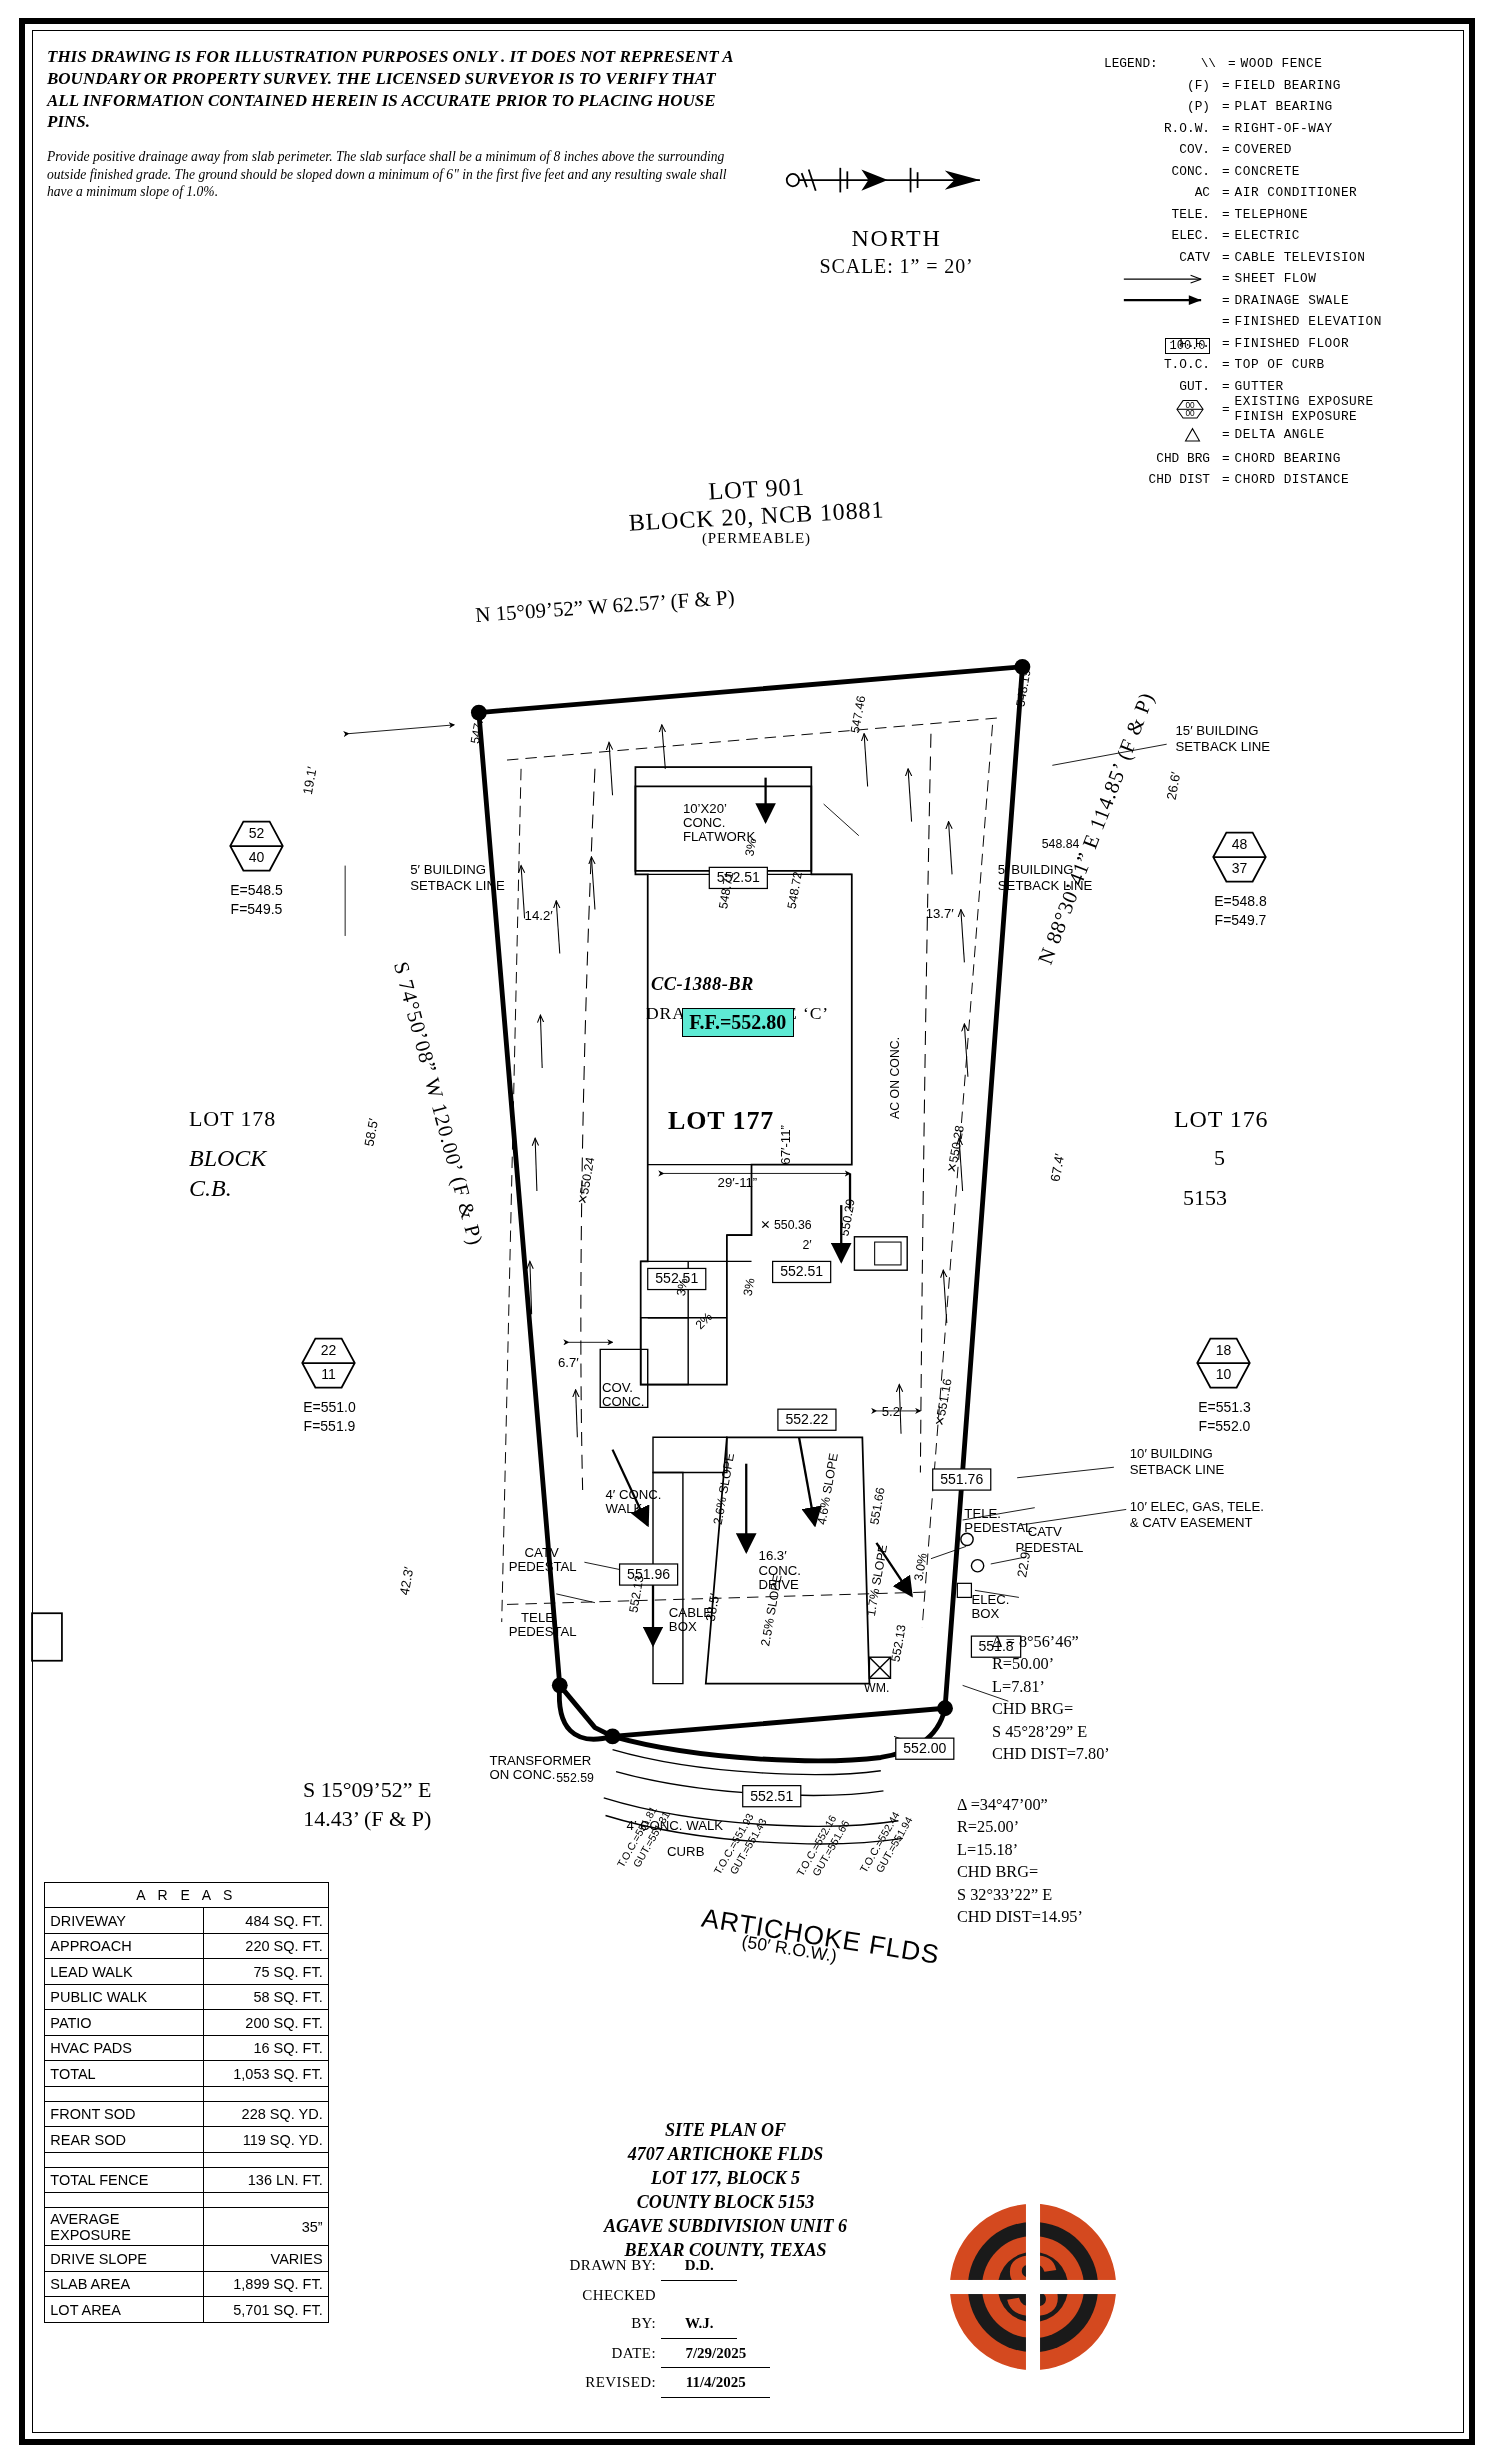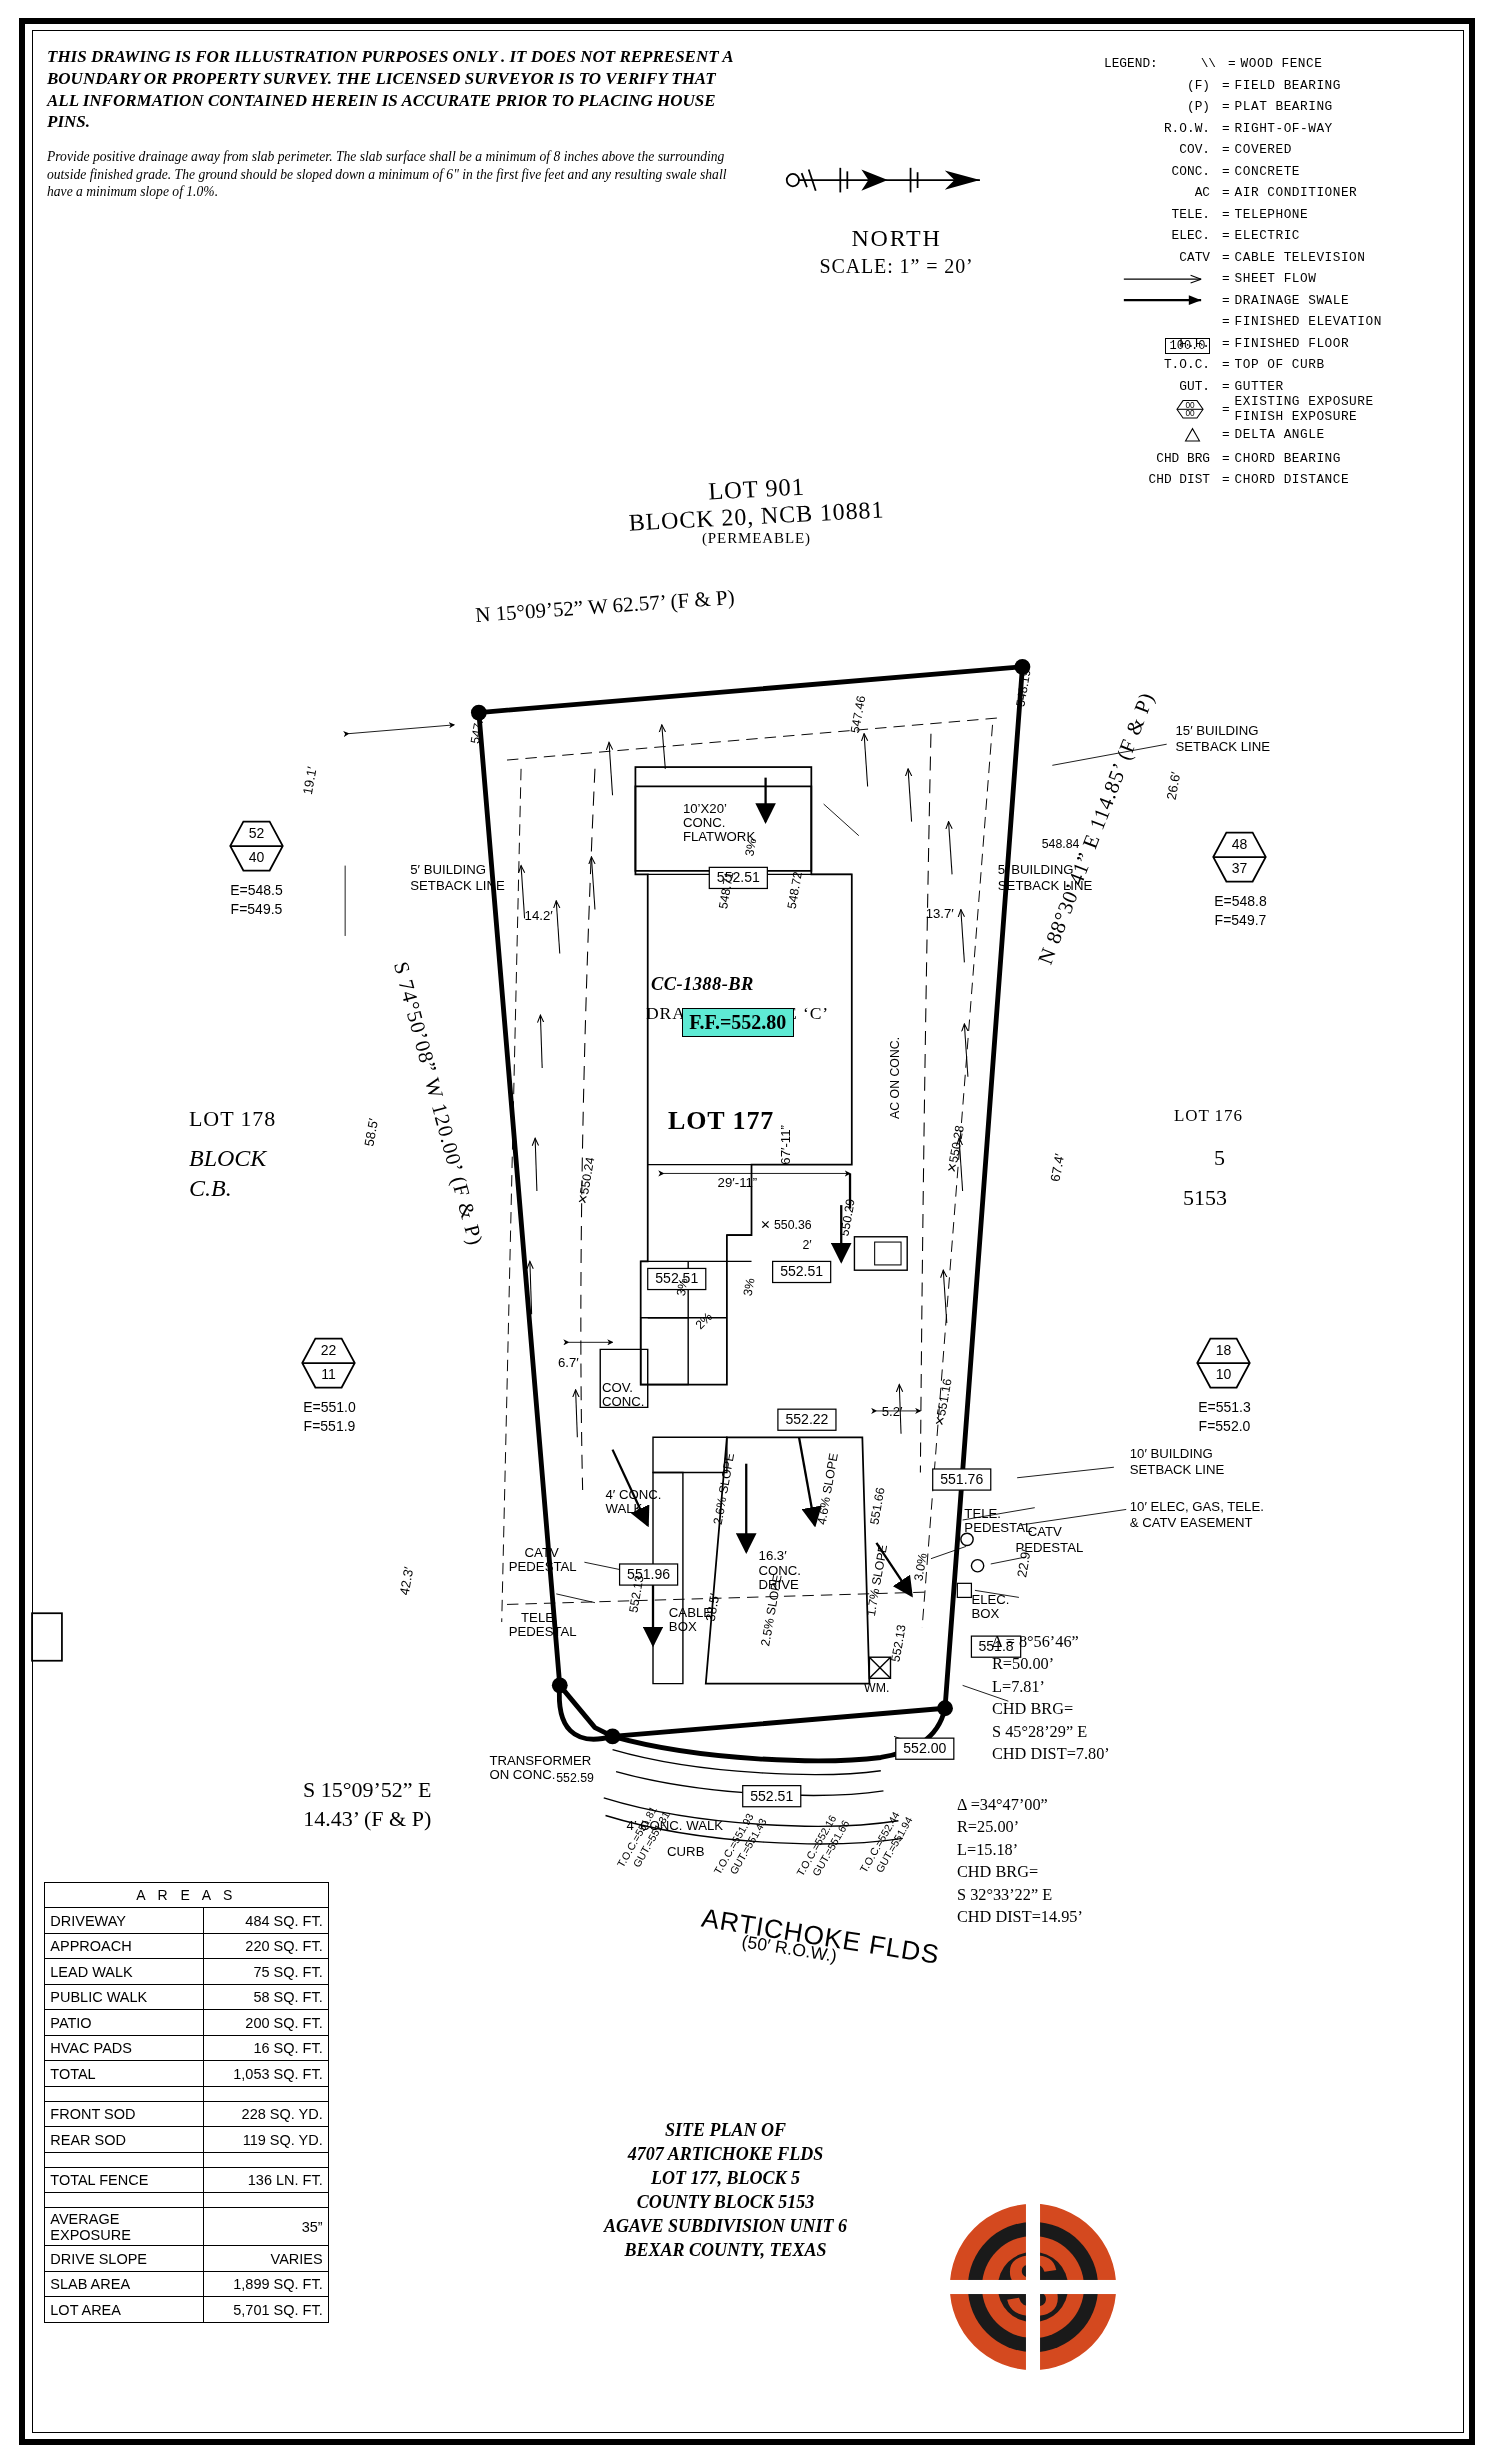--- a/index.html
+++ b/index.html
@@ -26,21 +26,21 @@
   .scale-label{font-size:20px;letter-spacing:0.9px;margin-top:3.5px;}
 
   
   .lot-901{position:absolute;left:528px;top:475px;width:457px;text-align:center;font-size:24.6px;letter-spacing:0.9px;}
   .lot-901 .l2{font-size:24px;}
   .lot-901 .l3{font-size:15px;}
 
   .bearing-top{position:absolute;left:475px;top:594px;font-size:21px;transform:rotate(-4deg);}
   .lot178{position:absolute;left:189px;top:1106px;font-size:22px;letter-spacing:0.9px;}
   .blockcb{position:absolute;left:189px;top:1143px;font-size:24px;font-style:italic;font-weight:normal;line-height:1.25;}
-  .lot176{position:absolute;left:1174px;top:1106px;font-size:17px;letter-spacing:0.9px;}
+  .lot176{position:absolute;left:1174px;top:1106px;font-size:24px;letter-spacing:0.9px;}
   .lot176b{position:absolute;left:1214px;top:1145px;font-size:22px;}
   .lot176c{position:absolute;left:1183px;top:1185px;font-size:22px;}
 
   .lot177{position:absolute;left:668px;top:1106px;font-size:26px;font-weight:bold;letter-spacing:0.9px;}
   .plantitle{position:absolute;left:651px;top:974px;font-size:18.5px;font-style:italic;font-weight:bold;letter-spacing:0.4px;}
   .drntype{position:absolute;left:646px;top:1003px;font-size:17.6px;letter-spacing:0.9px;}
   .ffbox{position:absolute;left:682px;top:1008px;border:1.8px solid #000;padding:1.8px 6.2px;font-size:20px;font-weight:bold;background:#5eead4;}
 
   .leftbear{position:absolute;left:412px;top:959px;font-size:21px;transform:rotate(75deg);transform-origin:left top;letter-spacing:0.9px;}
   .rightbear{position:absolute;left:1033px;top:959px;font-size:21px;transform:rotate(-69deg);transform-origin:left top;letter-spacing:0.9px;}
@@ -674,20 +674,26 @@
 
   <div class="titleblock">
     <div>SITE PLAN OF</div>
     <div>4707 ARTICHOKE FLDS</div>
     <div>LOT 177, BLOCK 5</div>
     <div>COUNTY BLOCK 5153</div>
     <div>AGAVE SUBDIVISION UNIT 6</div>
     <div>BEXAR COUNTY, TEXAS</div>
   </div>
 
+  <div class="drawn">
+    <div><span class="lbl">DRAWN BY:</span><span class="u">D.D.</span></div>
+    <div><span class="lbl">CHECKED BY:</span><span class="u">W.J.</span></div>
+    <div><span class="lbl">DATE:</span><span class="u" style="min-width:109px">7/29/2025</span></div>
+    <div><span class="lbl">REVISED:</span><span class="u" style="min-width:109px">11/4/2025</span></div>
+  </div>
 
   <svg class="logo" viewBox="0 0 200 200">
     <circle cx="100" cy="100" r="96" fill="#D4491F"></circle>
     <circle cx="100" cy="100" r="74" fill="#1a1a1a"></circle>
     <circle cx="100" cy="100" r="58" fill="#D4491F"></circle>
     <circle cx="100" cy="100" r="40" fill="#1a1a1a"></circle>
     <text x="100" y="132" text-anchor="middle" font-size="96" font-family="Liberation Serif, serif" font-weight="bold" fill="#D4491F">S</text>
     <rect x="-6" y="92" width="212" height="16" fill="#fff" transform="translate(-3,0)"></rect>
     <rect x="92" y="-6" width="16" height="212" fill="#fff"></rect>
     <circle cx="100" cy="100" r="96" fill="none" stroke="#fff" stroke-width="3"></circle>

